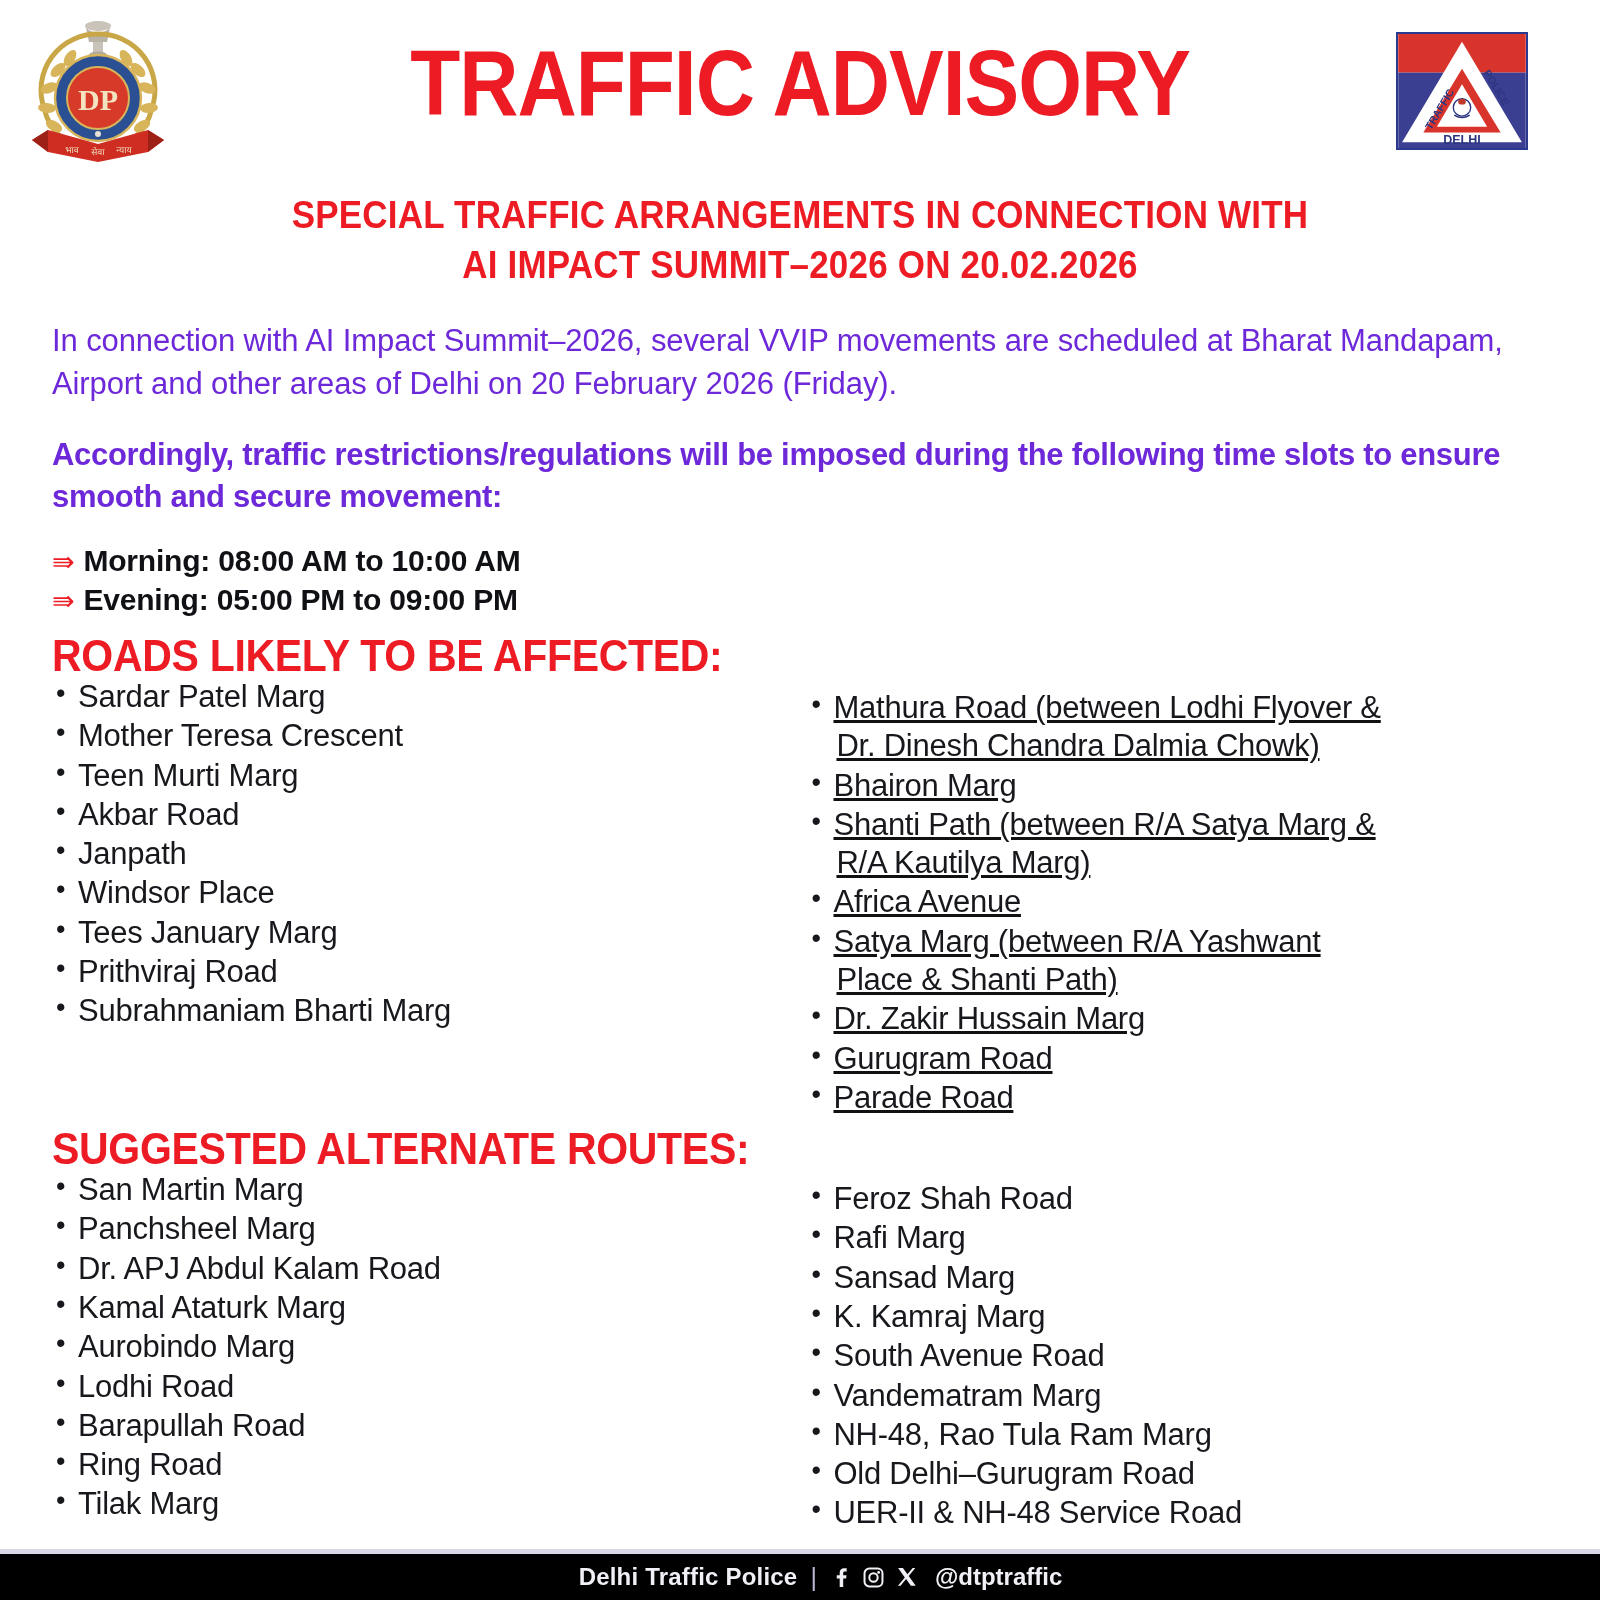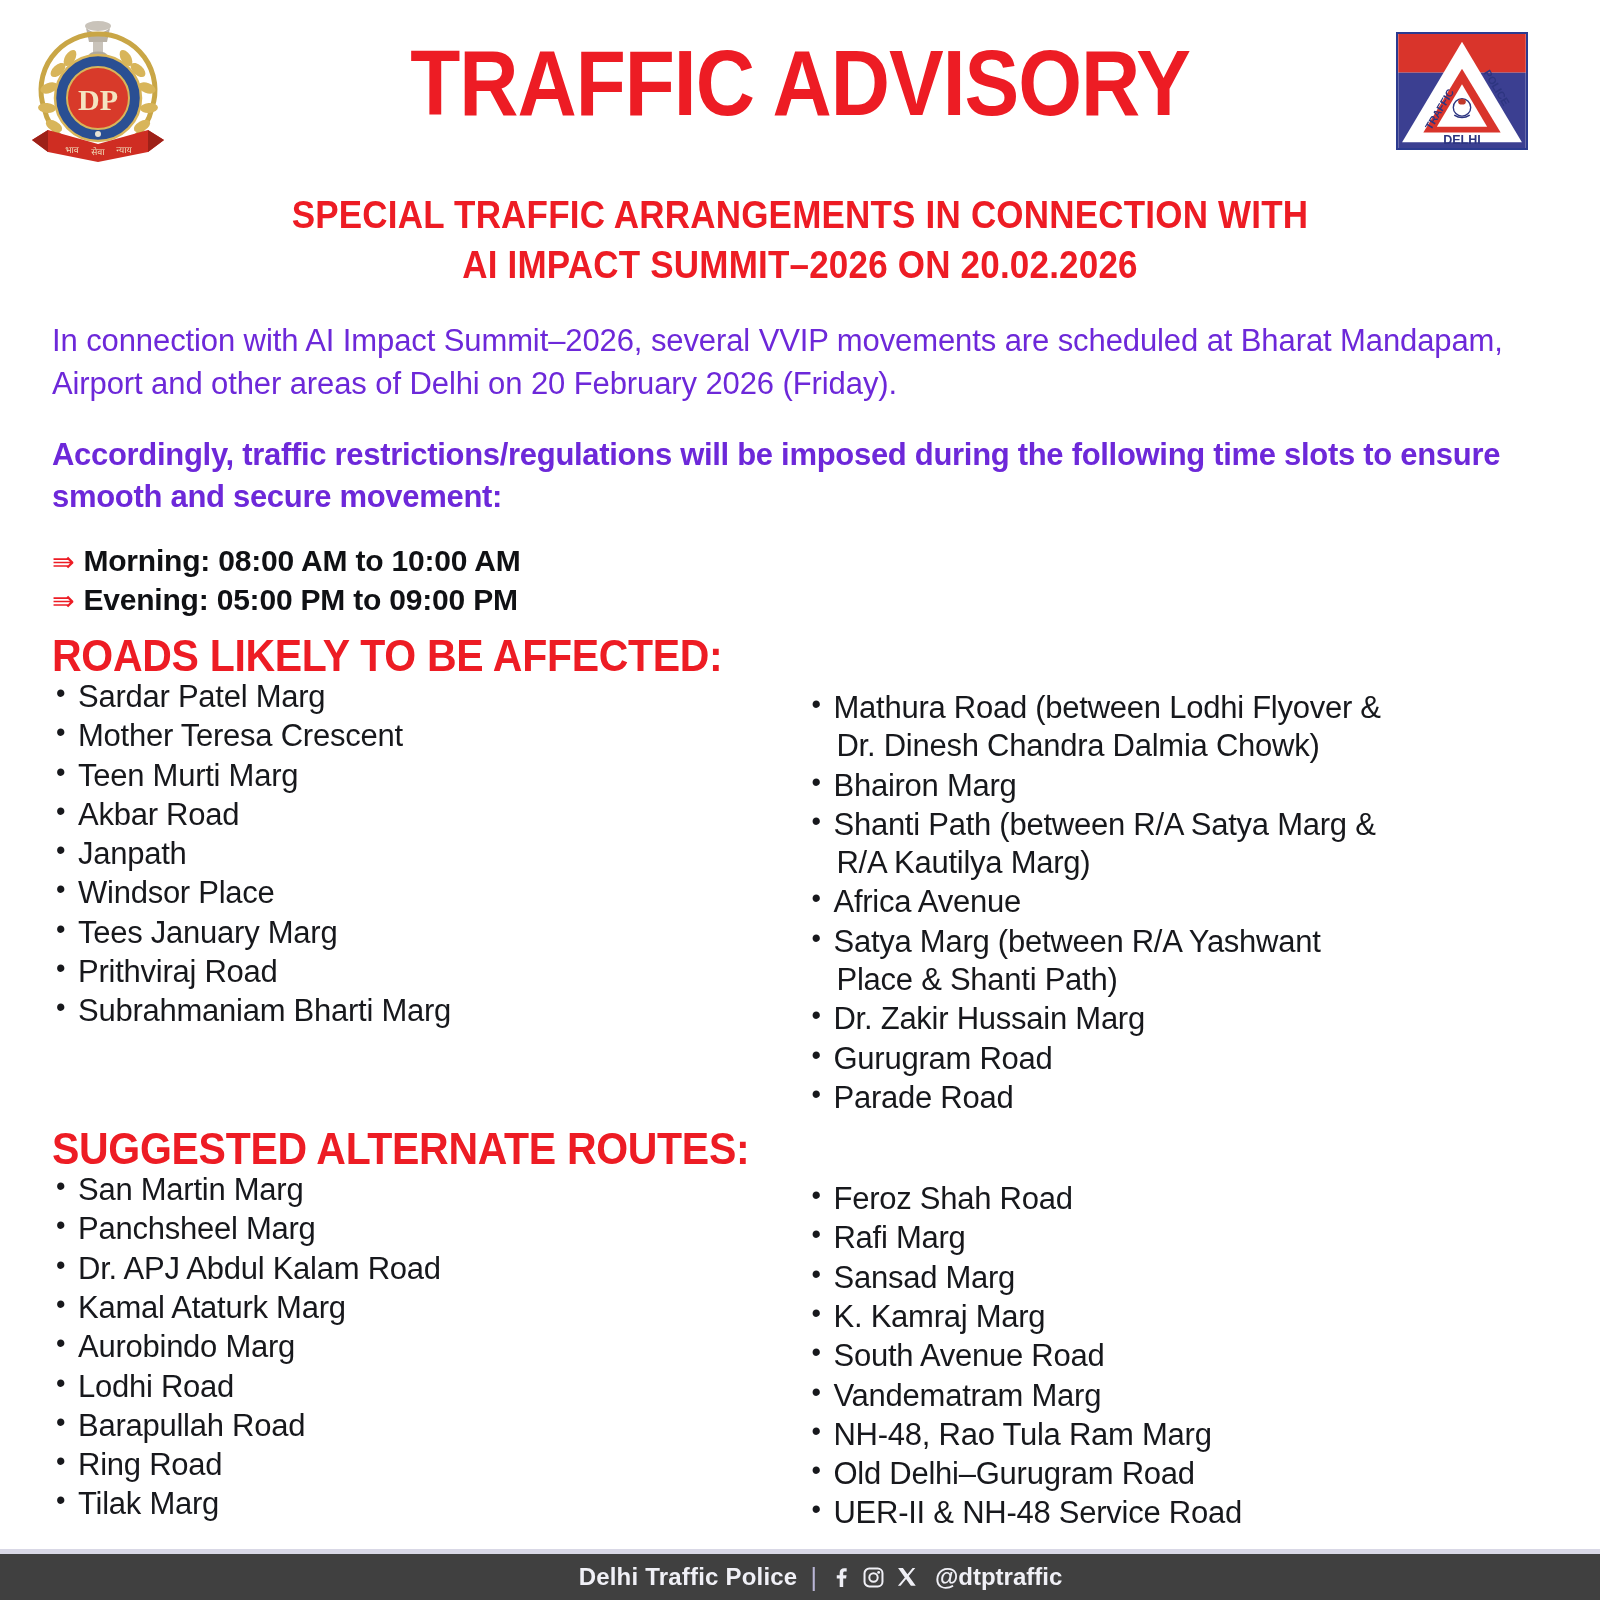--- a/index.html
+++ b/index.html
@@ -105,41 +105,41 @@
     content:"\2022";
     position:absolute; left:4px; top:-1px;
     font-size:27px;
   }
   ul.roadlist li .cont { display:block; padding-left:3px; }
 
   .blk-affected { margin-top:12px; }
   .blk-alt { margin-top:6px;justify-content:flex-end; }
 
   
-  .rc-affected { padding-top:58px; }
+  .rc-affected { padding-top:58px;text-decoration:underline; }
   .rc-alt { padding-top:56px; }
 
   .hashtag {
     text-align:center;
     color:#ED1C24;
     font-weight:bold;
     font-size:46px;
     letter-spacing:-0.5px;
     margin-top:26px;
   }
 
   
   .footer-sep {
     position:absolute; left:0; right:0; bottom:46px;
     height:5px; background:#d9d8e6;
   }
   .footer {
     position:absolute; left:0; right:0; bottom:0;
     height:46px;
-    background:#404040;
+    background:#000000;
     display:flex; align-items:center; justify-content:center;
     gap:13px;
     padding-left:41px;
   }
   .footer-text {
     color:#f0f0f6;
     font-size:24px;
     font-weight:bold;
     letter-spacing:0.2px;
   }

